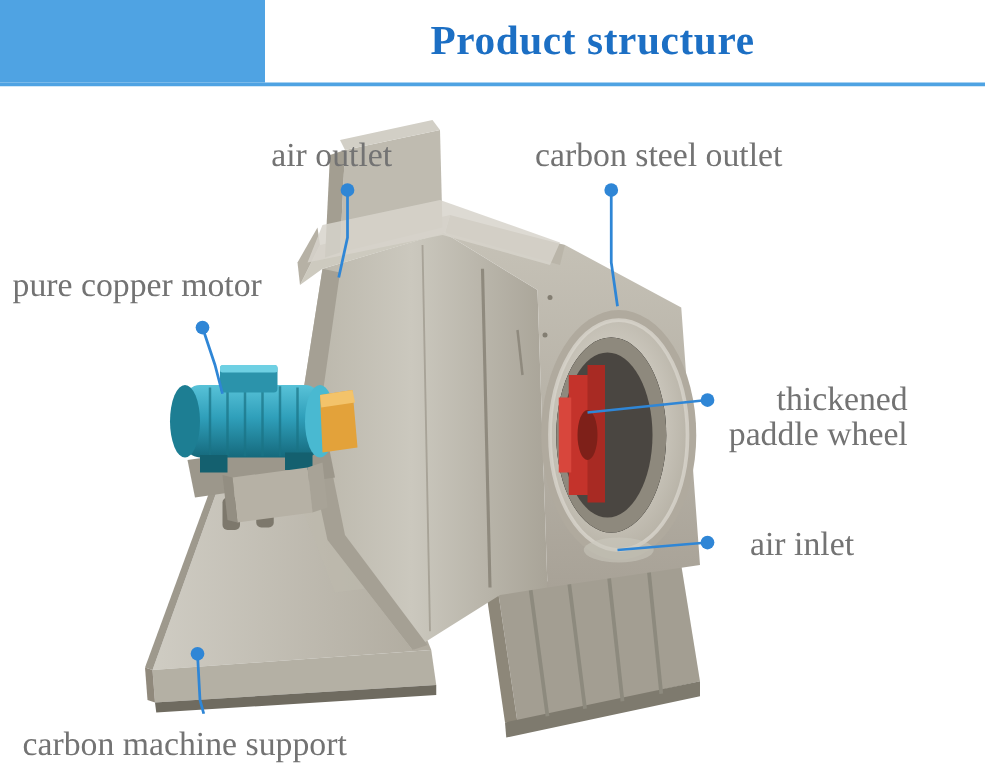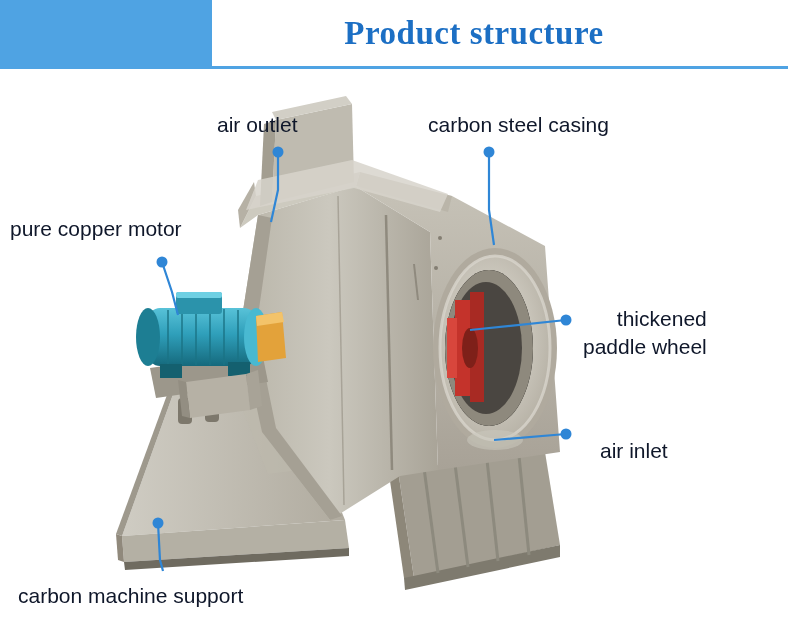--- a/index.html
+++ b/index.html
@@ -30,23 +30,23 @@
     font-size:33px;
     letter-spacing:0.5px;
   }
   .header-rule{
     position:absolute;left:0;top:66px;width:788px;height:3px;background:#4fa3e3;
   }
 
   
   .label{
     position:absolute;
-    color:#0f172a;
-    font-size:21px;
-    font-family:Liberation Sans, sans-serif;
+    color:#737373;
+    font-size:27px;
+    font-family:Liberation Serif, serif;
     white-space:pre;
     line-height:25px;
   }
 
   
   svg.overlay{position:absolute;left:0;top:0;width:788px;height:626px;}
 </style>
 </head>
 <body>
 
@@ -202,24 +202,24 @@
       <circle cx="489" cy="152" r="5.5" fill="#2f86d6"></circle>
       <circle cx="162" cy="262" r="5.5" fill="#2f86d6"></circle>
       <circle cx="566" cy="320" r="5.5" fill="#2f86d6"></circle>
       <circle cx="566" cy="434" r="5.5" fill="#2f86d6"></circle>
       <circle cx="158" cy="523" r="5.5" fill="#2f86d6"></circle>
     </g>
   </svg>
 
   <div class="label" style="left:217px;top:112px;">air outlet</div>
 
-  <div class="label" style="left:428px;top:112px;">carbon steel casing</div>
+  <div class="label" style="left:428px;top:112px;">carbon steel outlet</div>
 
   <div class="label" style="left:10px;top:216px;">pure copper motor</div>
 
   <div class="label" style="left:583px;top:305px;line-height:28px;text-align:right;">thickened
 paddle wheel</div>
 
-  <div class="label" style="left:600px;top:423px;margin-top:15px;">air inlet</div>
+  <div class="label" style="left:600px;top:423px;">air inlet</div>
 
   <div class="label" style="left:18px;top:583px;">carbon machine support</div>
 
 </div>
 
 </body></html>

